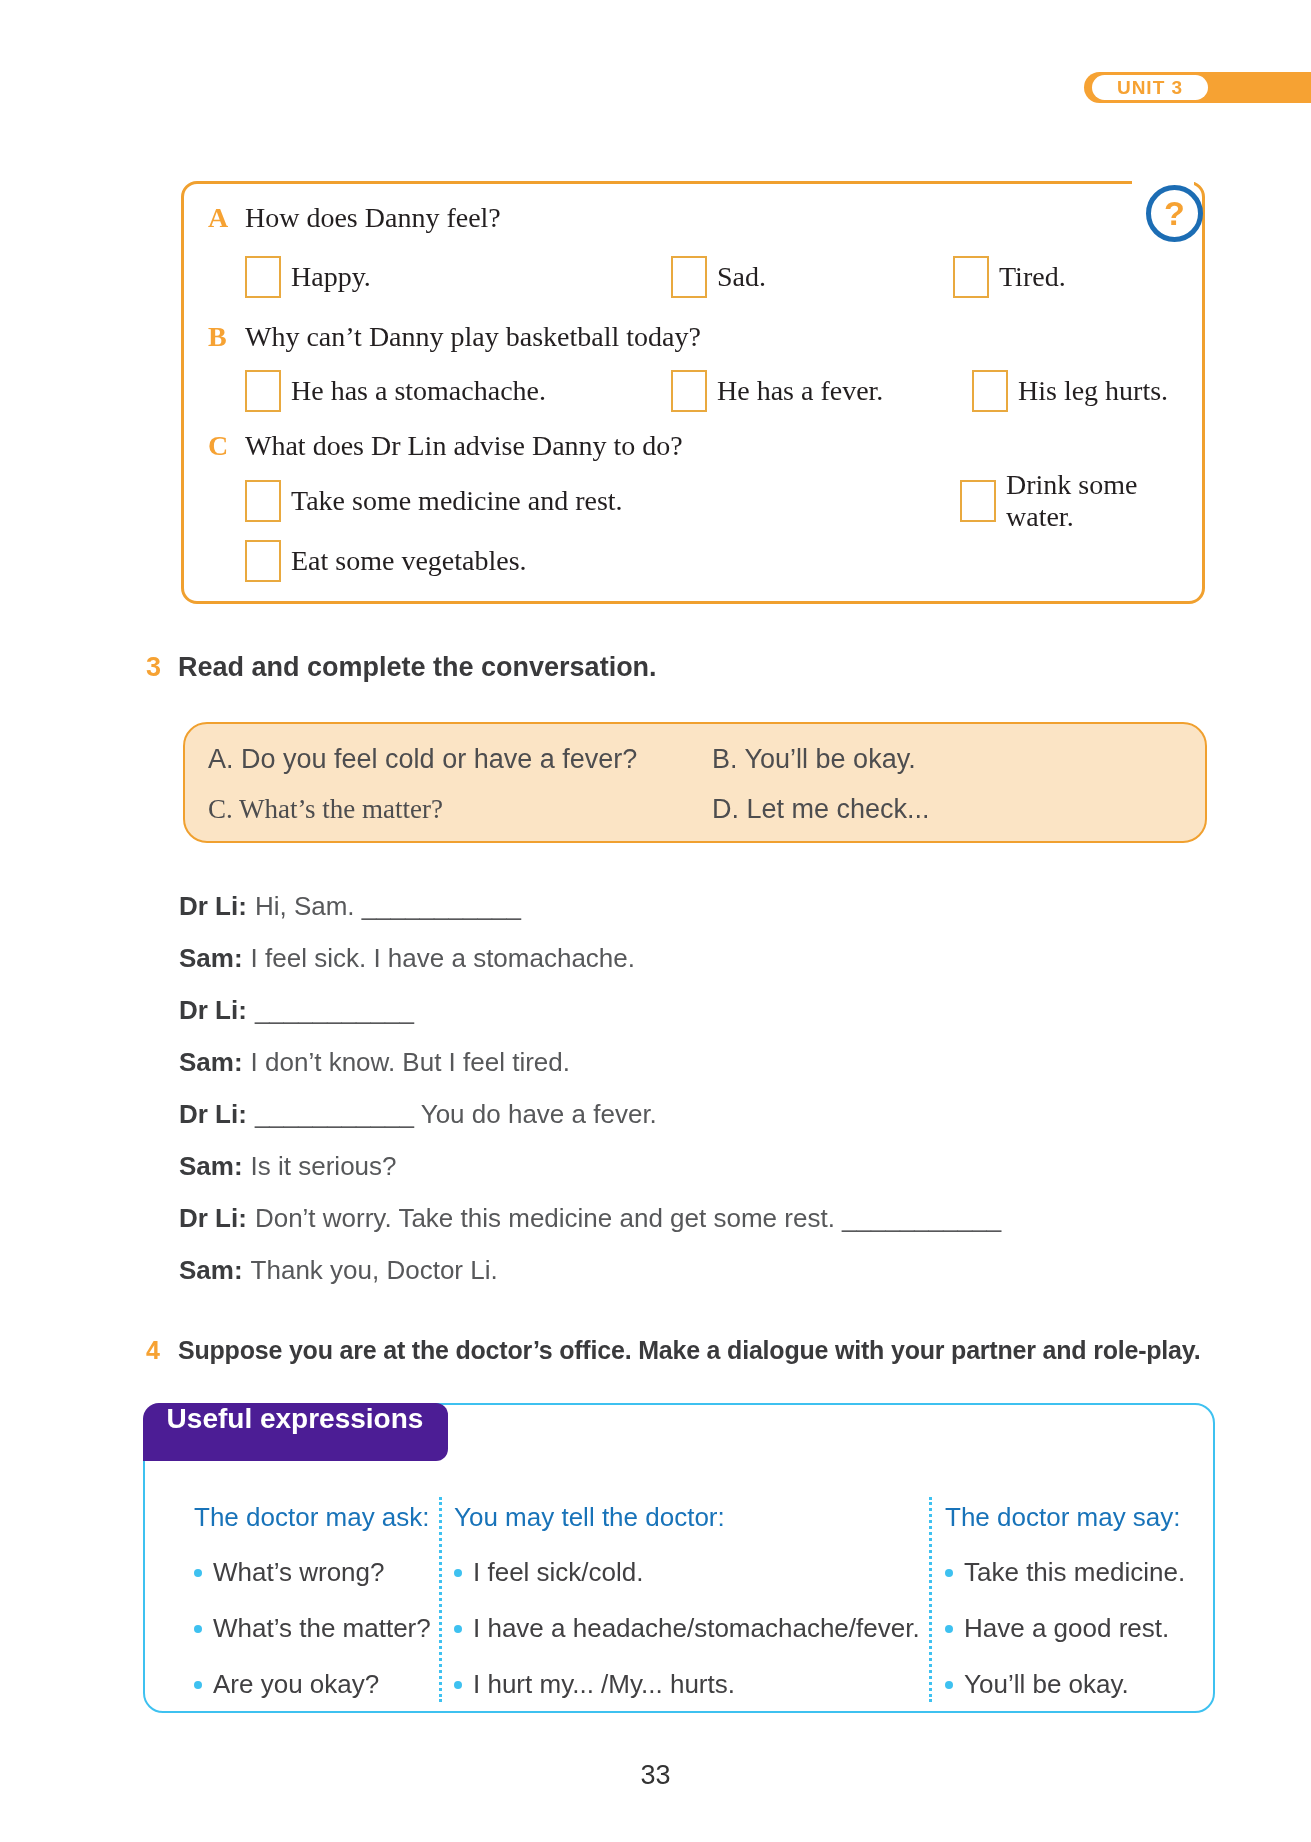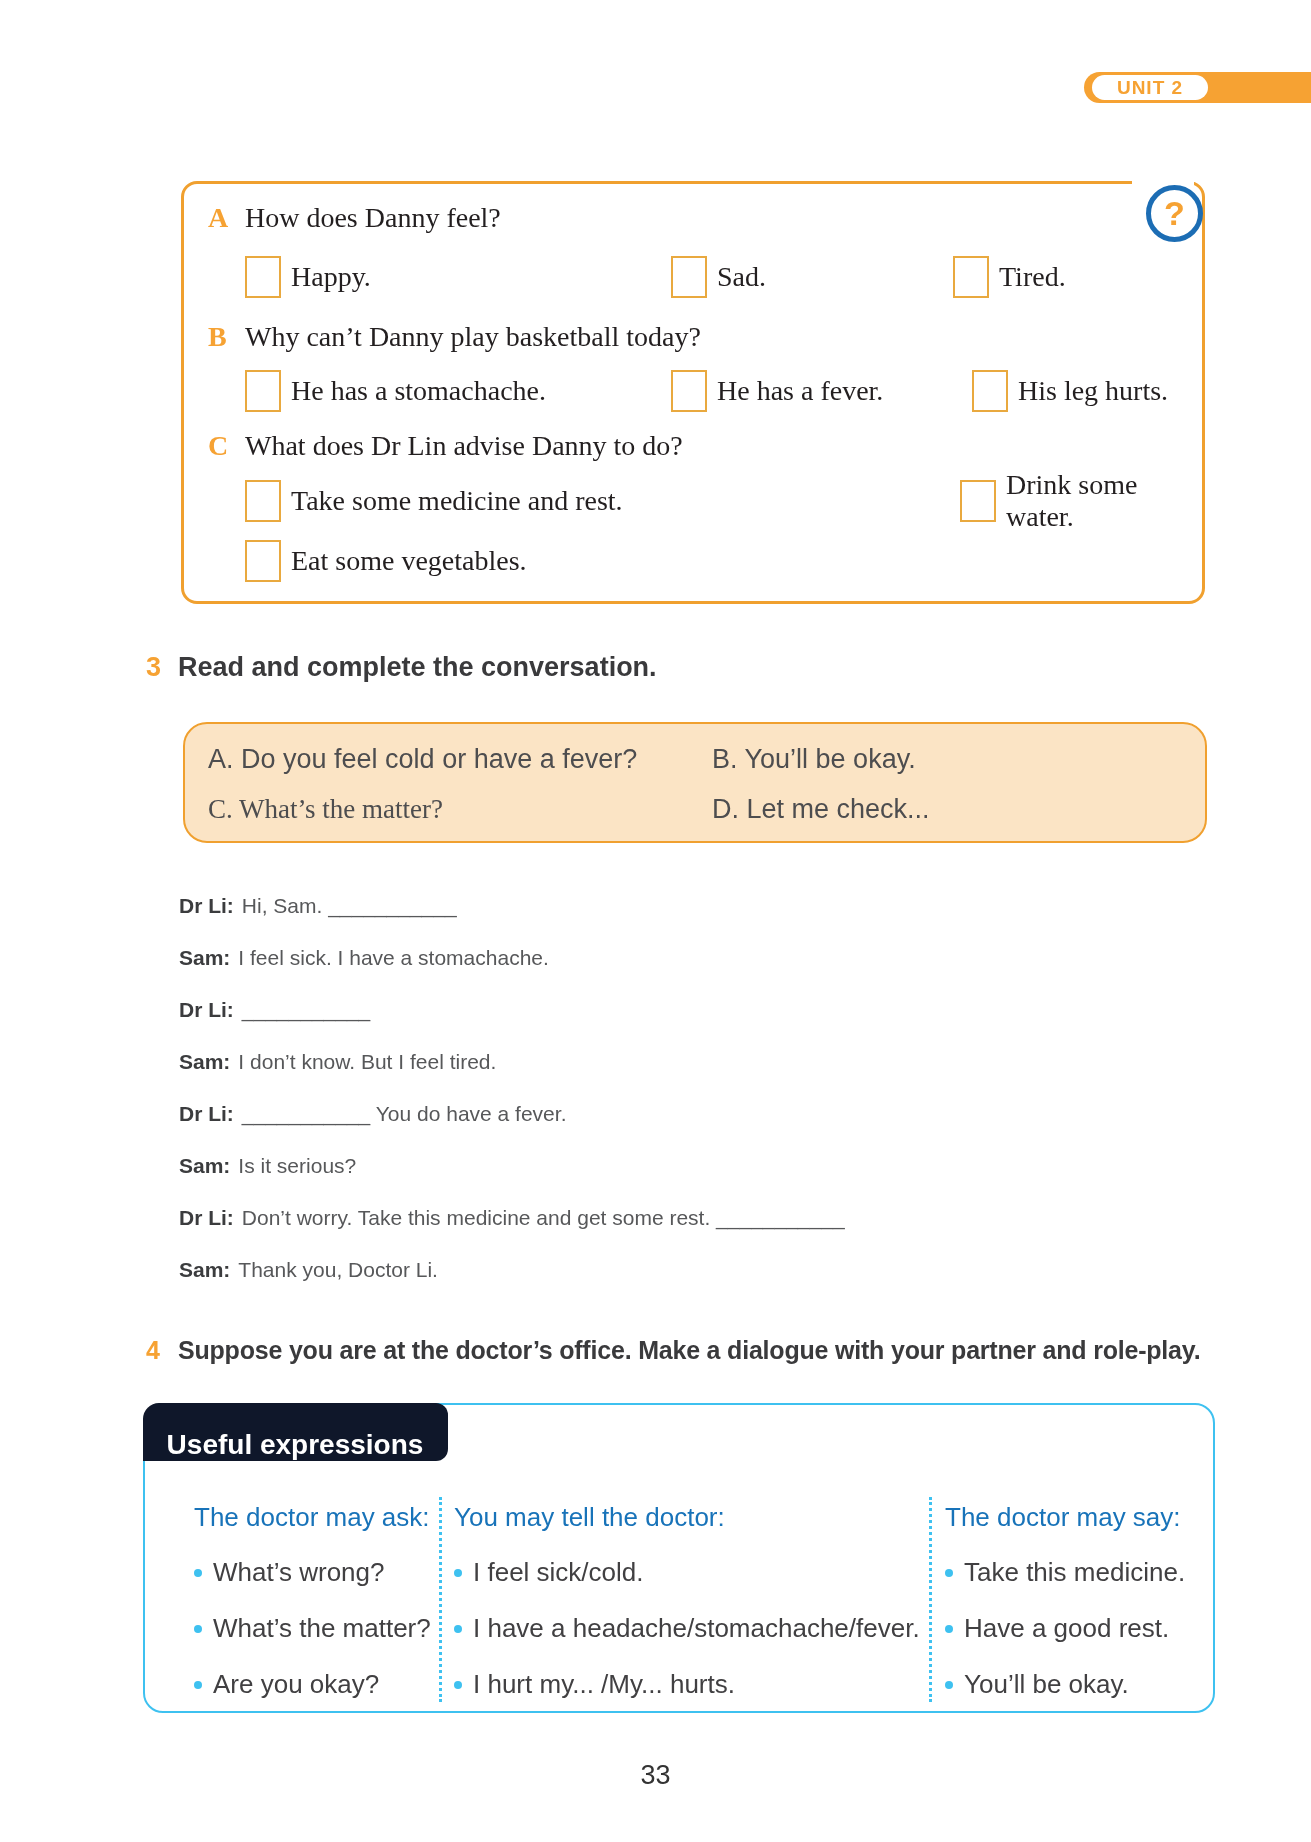--- a/index.html
+++ b/index.html
@@ -33,45 +33,45 @@
   .h3{left:146px;top:652px;font-size:27px;}
   .h4{left:146px;top:1336px;font-size:25px;letter-spacing:-0.2px;}
 
   
   .choice-box{left:183px;top:722px;width:1024px;height:121px;background:#FBE4C5;
               border:2.5px solid #F0A02F;border-radius:24px;box-sizing:border-box;}
   .choice{position:absolute;font-size:27px;color:#4D4D4F;}
 
   
   .dialogue{left:179px;top:880px;width:1040px;}
-  .dline{height:52px;line-height:52px;font-size:21px;color:#57585A;white-space:nowrap;}
+  .dline{height:52px;line-height:52px;font-size:26px;color:#57585A;white-space:nowrap;}
   .dline b{color:#3B3C3E;margin-right:8px;}
 
   
   .ue-box{left:143px;top:1403px;width:1072px;height:310px;border:2.5px solid #3EC1F0;
           border-radius:20px;box-sizing:border-box;}
-  .ue-tab{position:absolute;left:-2.5px;top:-2.5px;width:305px;height:58px;background:#0f172a;
-          border-radius:16px 12px 12px 0;display:flex;align-items:flex-end;justify-content:center;}
+  .ue-tab{position:absolute;left:-2.5px;top:-2.5px;width:305px;height:58px;background:#4c1d95;
+          border-radius:16px 12px 12px 0;display:flex;align-items:flex-start;justify-content:center;}
   .ue-tab span{color:#ffffff;font-weight:bold;font-size:28px;}
   .ue-col{position:absolute;top:97px;}
   .ue-head{color:#1873B9;font-size:26px;margin-bottom:24px;}
   .ue-item{display:flex;align-items:center;margin-bottom:25px;font-size:26px;color:#414042;}
   .bullet{width:8px;height:8px;border-radius:50%;background:#3EC1F0;margin-right:11px;flex:none;}
   .ue-sep{position:absolute;top:92px;height:205px;border-left:3px dotted #3EC1F0;}
 
   .page-num{left:0;right:0;top:1760px;text-align:center;font-size:27px;color:#333;}
 </style>
 </head>
 <body>
 
 <div class="canvas">
 
   <div class="abs unit-bar">
     <div class="unit-pill">
-      <span>UNIT 2</span>
+      <span>UNIT 3</span>
     </div>
   </div>
 
   <div class="abs quiz-box">
     <div class="abs mask" style="right:8px;top:-6px;width:62px;height:10px;"></div>
     <div class="help-circle">
       <span>?</span>
     </div>
 
     <div class="q-line" style="top:18px;">

